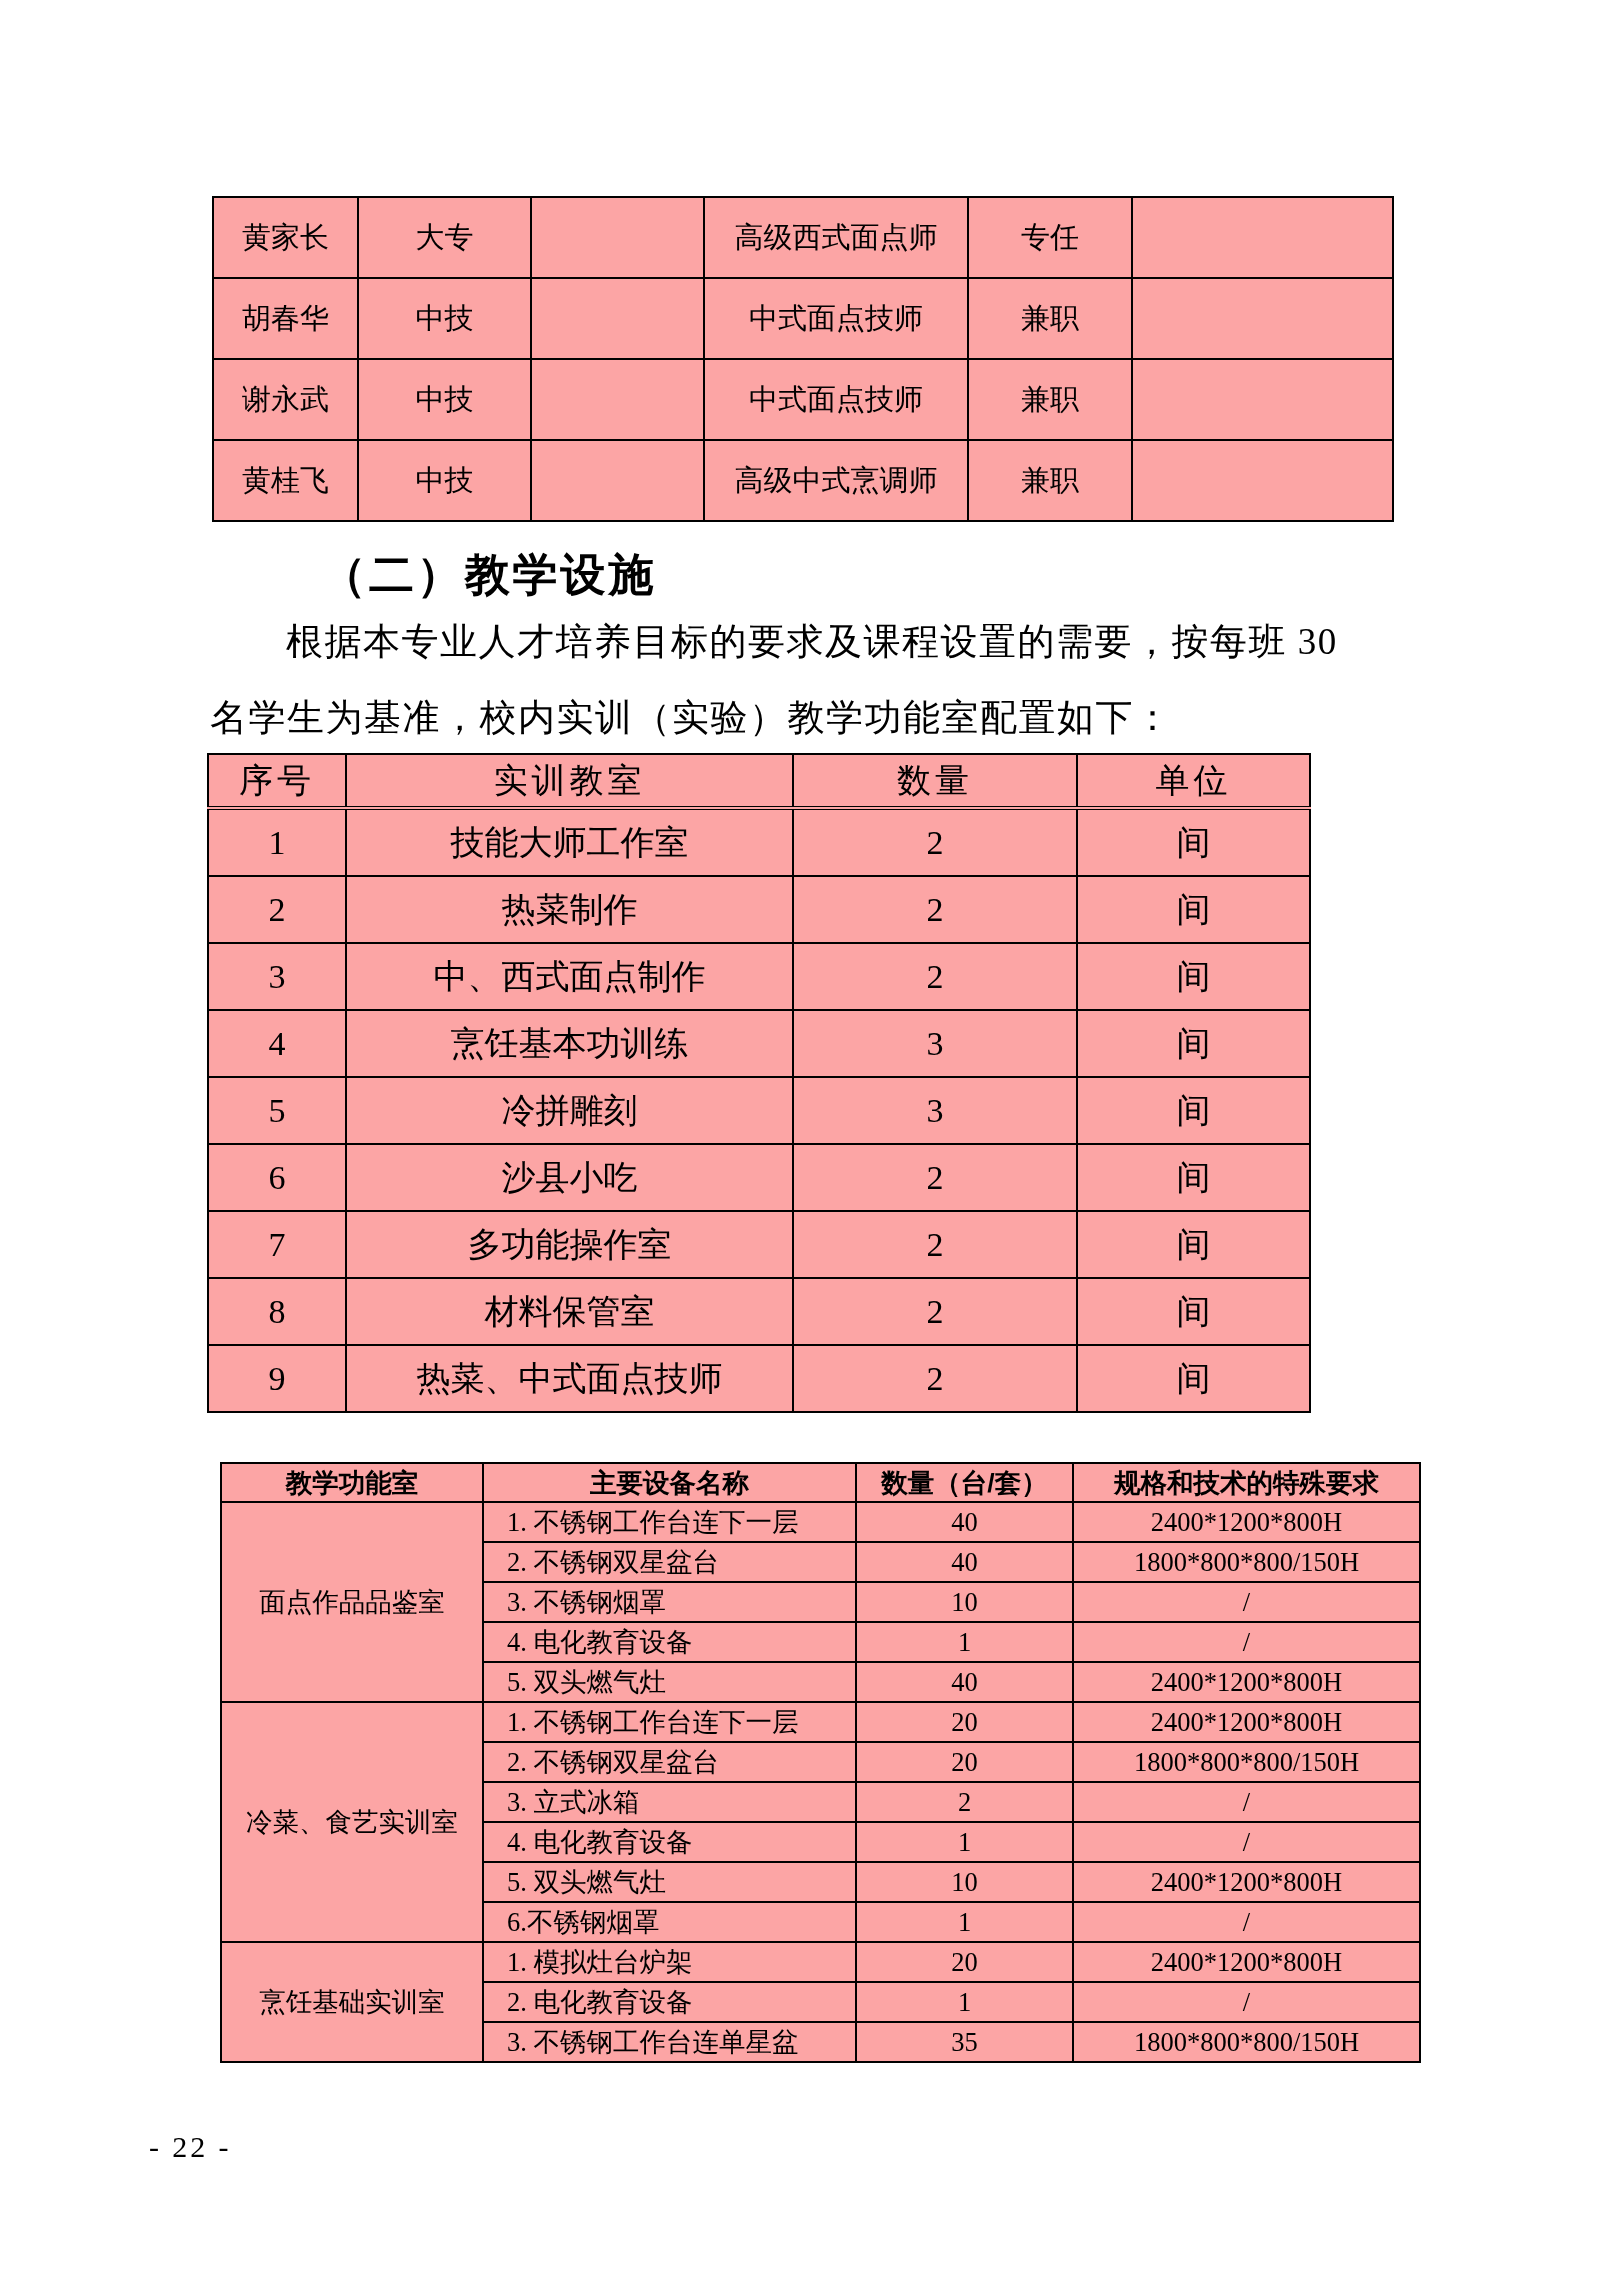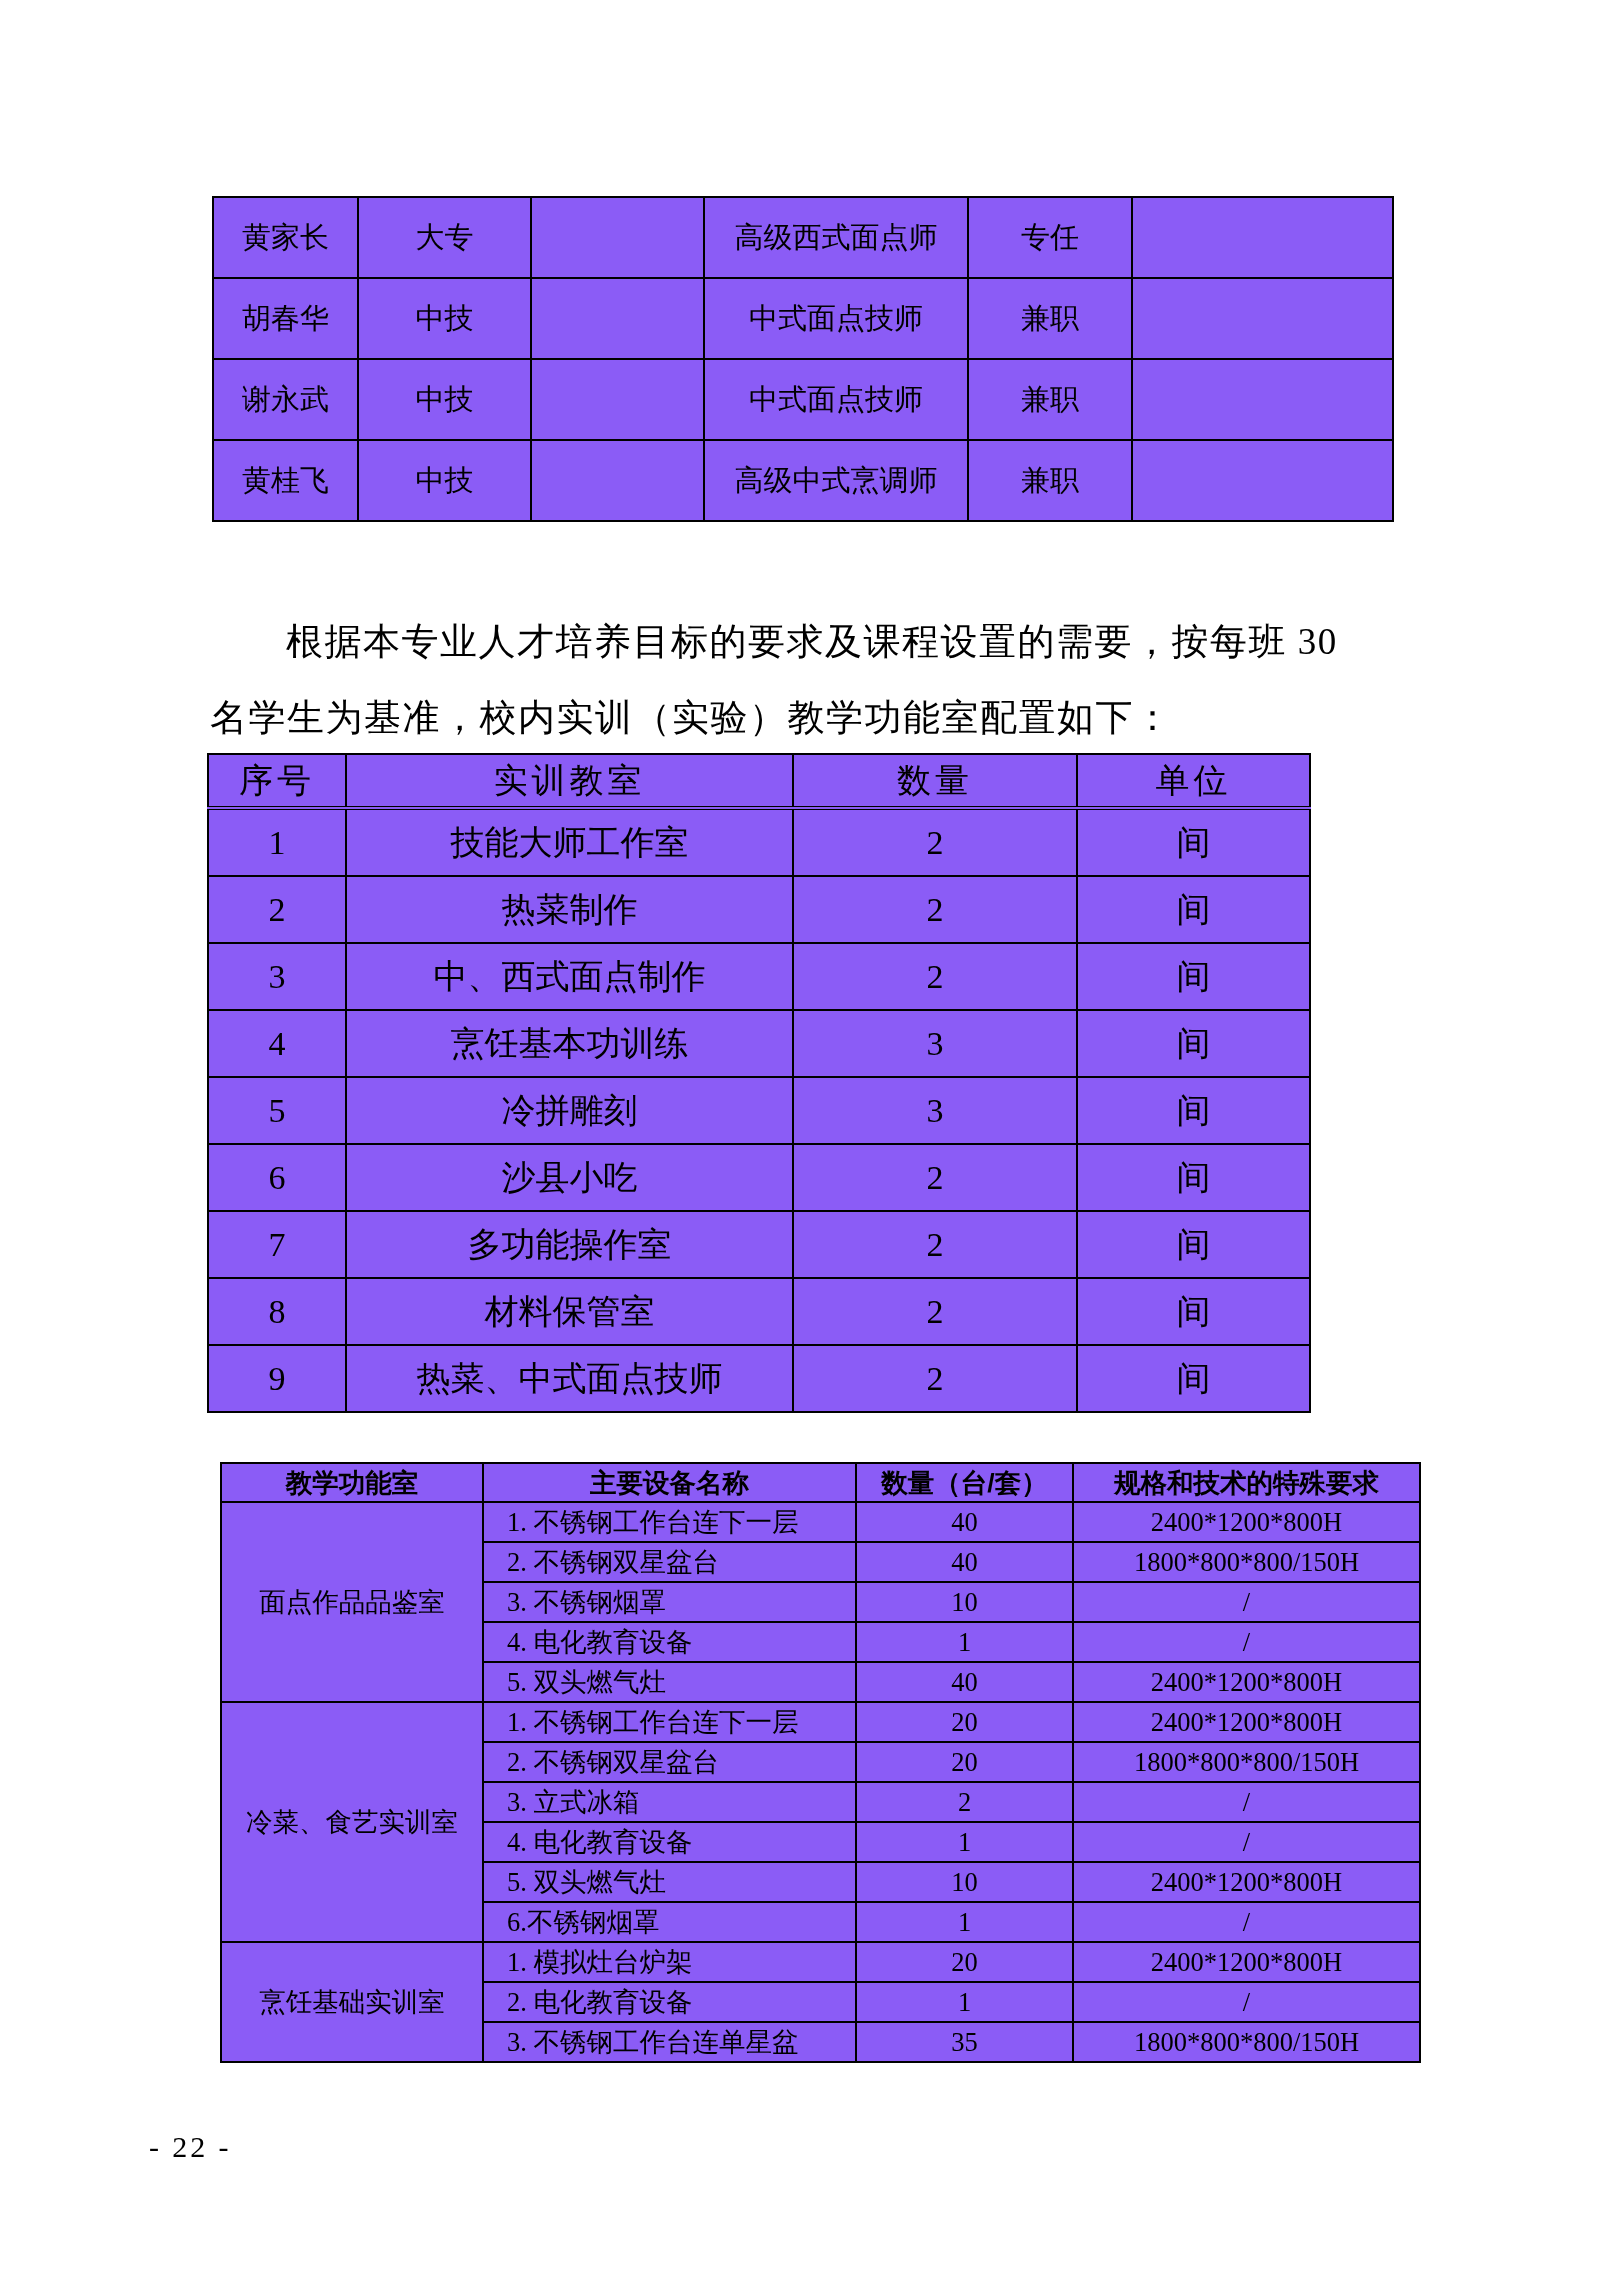--- a/index.html
+++ b/index.html
@@ -4,21 +4,21 @@
 <style>
   html,body{margin:0;padding:0;background:#e8e8e8;}
   .page{
     position:relative;
     width:1621px;height:2293px;
     background:#ffffff;
     font-family:"Liberation Serif", serif;
     color:#000;
     overflow:hidden;
   }
-  table{border-collapse:collapse;table-layout:fixed;position:absolute;background:#8b5cf6;}
+  table{border-collapse:collapse;table-layout:fixed;position:absolute;background:#fca5a5;}
   td,th{border:2px solid #000;text-align:center;vertical-align:middle;overflow:hidden;padding:0;}
 
   
   .t1{left:212px;top:196px;width:1179px;font-size:29px;border:2.9px solid #000;}
   .t1 td{height:79px;}
 
   
   .heading{
     position:absolute;left:321px;top:545px;height:61px;line-height:61px;
     font-size:45px;font-weight:bold;letter-spacing:2.9px;white-space:nowrap;
@@ -95,20 +95,21 @@
           <td>黄桂飞</td>
           <td>中技</td>
           <td></td>
           <td>高级中式烹调师</td>
           <td>兼职</td>
           <td></td>
         </tr>
       </tbody>
   </table>
 
+  <div class="heading">（二）教学设施</div>
 
   <div class="para-line l1">根据本专业人才培养目标的要求及课程设置的需要，按每班 30</div>
   <div class="para-line l2">名学生为基准，校内实训（实验）教学功能室配置如下：</div>
 
   <table class="t2">
     <colgroup>
       <col style="width:138px">
         <col style="width:447px">
         <col style="width:284px">
         <col style="width:233px">

